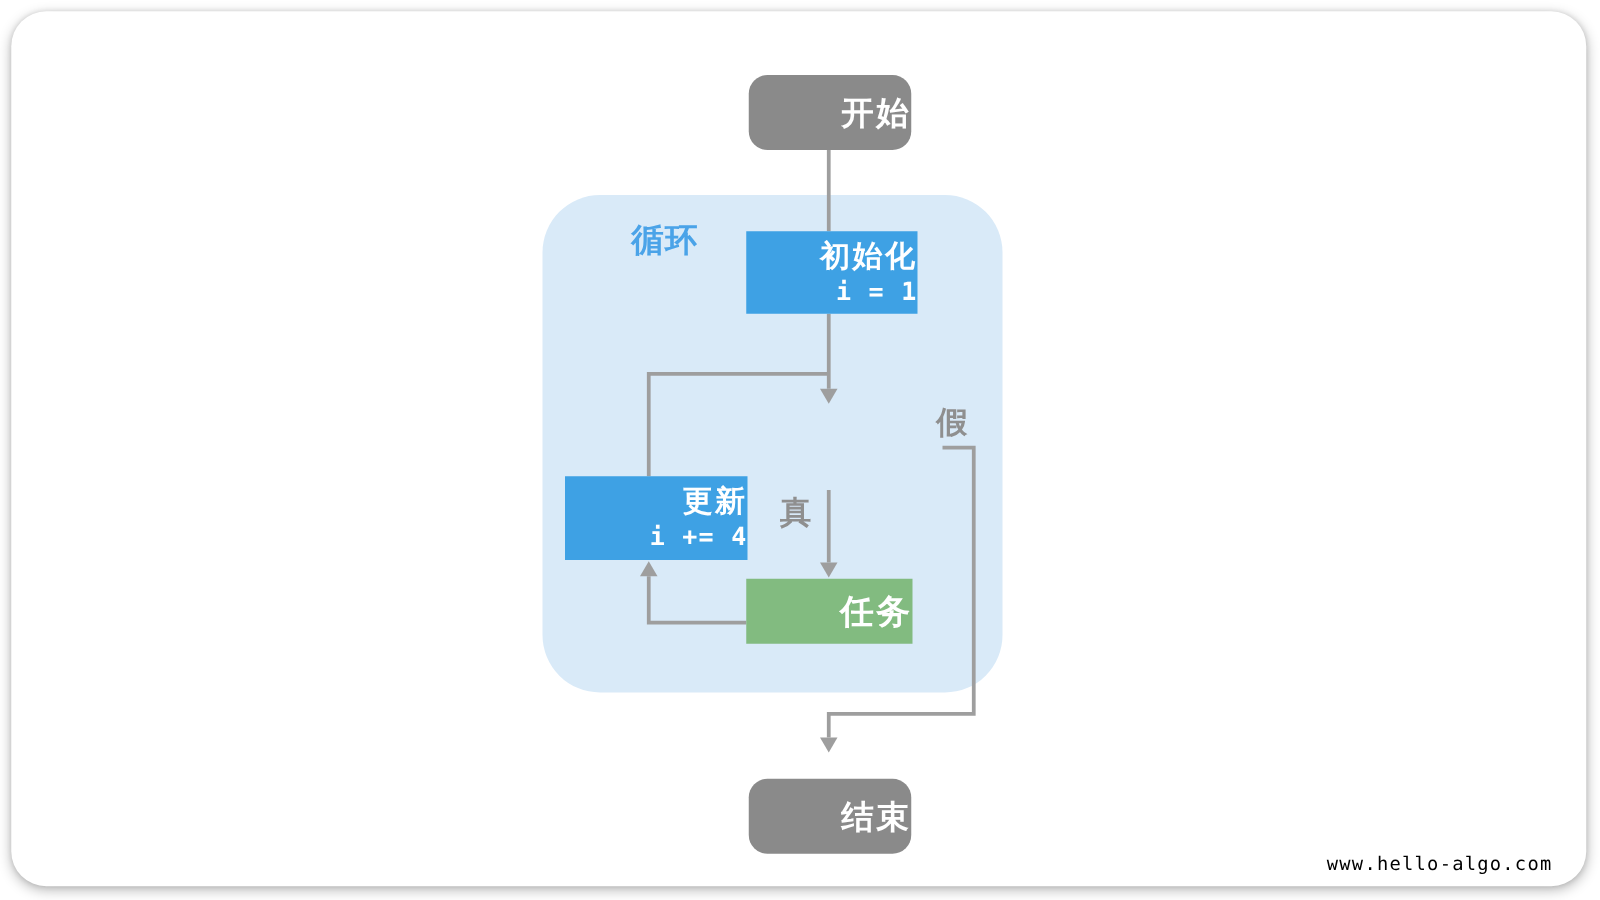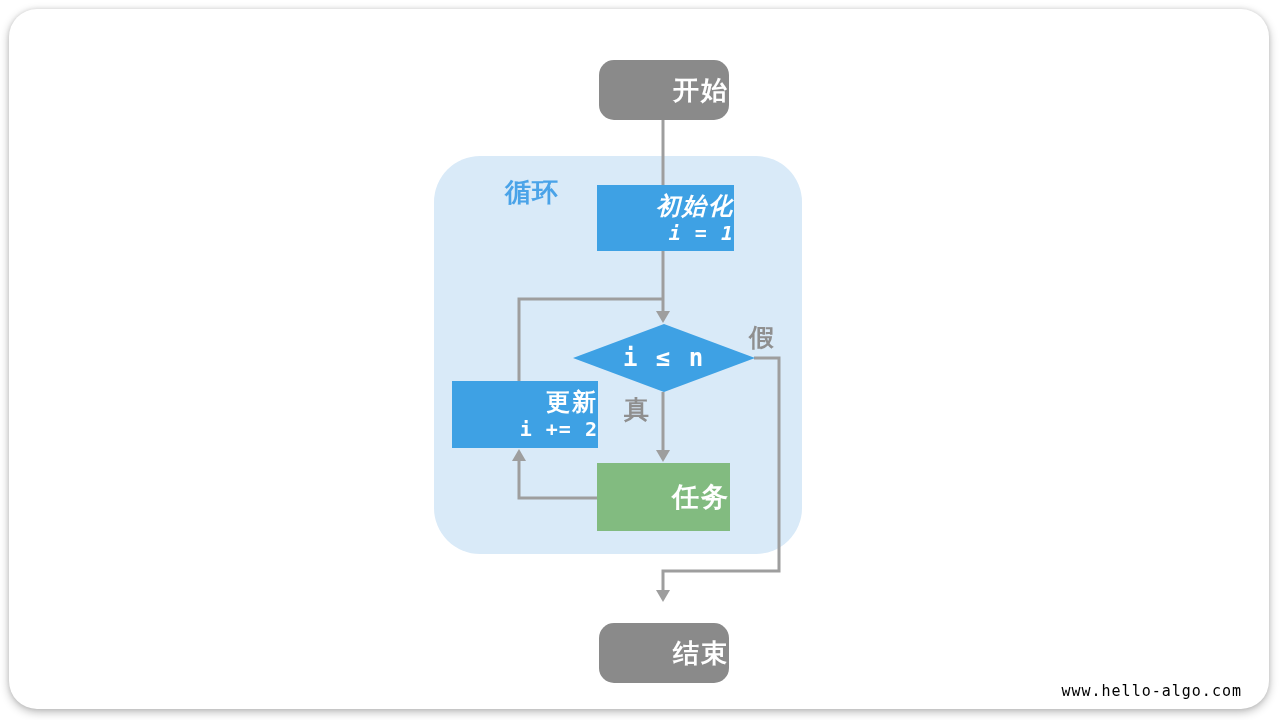--- a/index.html
+++ b/index.html
@@ -140,38 +140,35 @@
       <polygon points="503,452 517,452 510,440" fill="#9E9E9E"></polygon>
 
       <path d="M745 349 H 770 V 562 H 654 V 581" stroke="#9E9E9E" stroke-width="3"></path>
       <polygon points="647,581 661,581 654,593" fill="#9E9E9E"></polygon>
     </svg>
 
     <div class="node terminal" style="left:590px; top:51px;">
       <span>开始</span>
     </div>
 
-    <div class="node process-blue" style="left:588px; top:176px; width:137px; height:66px;font-style:italic;">
+    <div class="node process-blue" style="left:588px; top:176px; width:137px; height:66px;">
       <span class="line1">初始化</span>
       <span class="line2">i = 1</span>
     </div>
 
-    <div class="diamond">
-      <span>i ≤ n</span>
-    </div>
 
     <div class="edge-label false-label">假</div>
     <div class="edge-label true-label">真</div>
 
     <div class="node process-blue" style="left:443px; top:372px; width:146px; height:67px;">
       <span class="line1">更新</span>
-      <span class="line2">i += 2</span>
+      <span class="line2">i += 4</span>
     </div>
 
-    <div class="node process-green" style="left:588px; top:454px; width:133px; height:68px;">
+    <div class="node process-green" style="left:588px; top:454px; width:133px; height:52px;">
       <span>任务</span>
     </div>
 
     <div class="node terminal" style="left:590px; top:614px;">
       <span>结束</span>
     </div>
 
     <div class="watermark">www.hello-algo.com</div>
   </div>
 </div>

